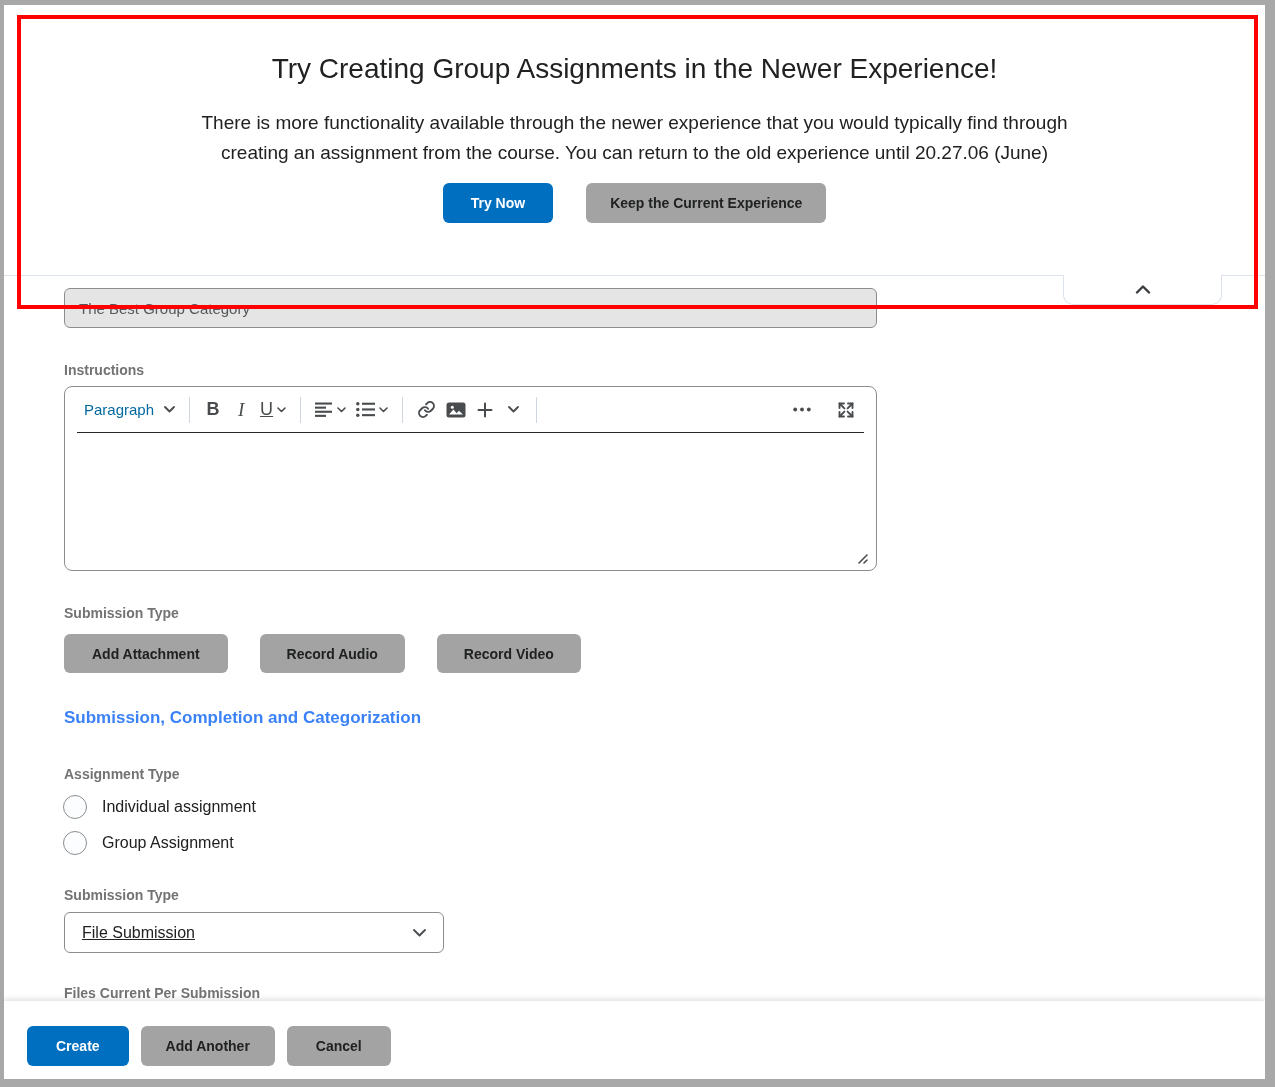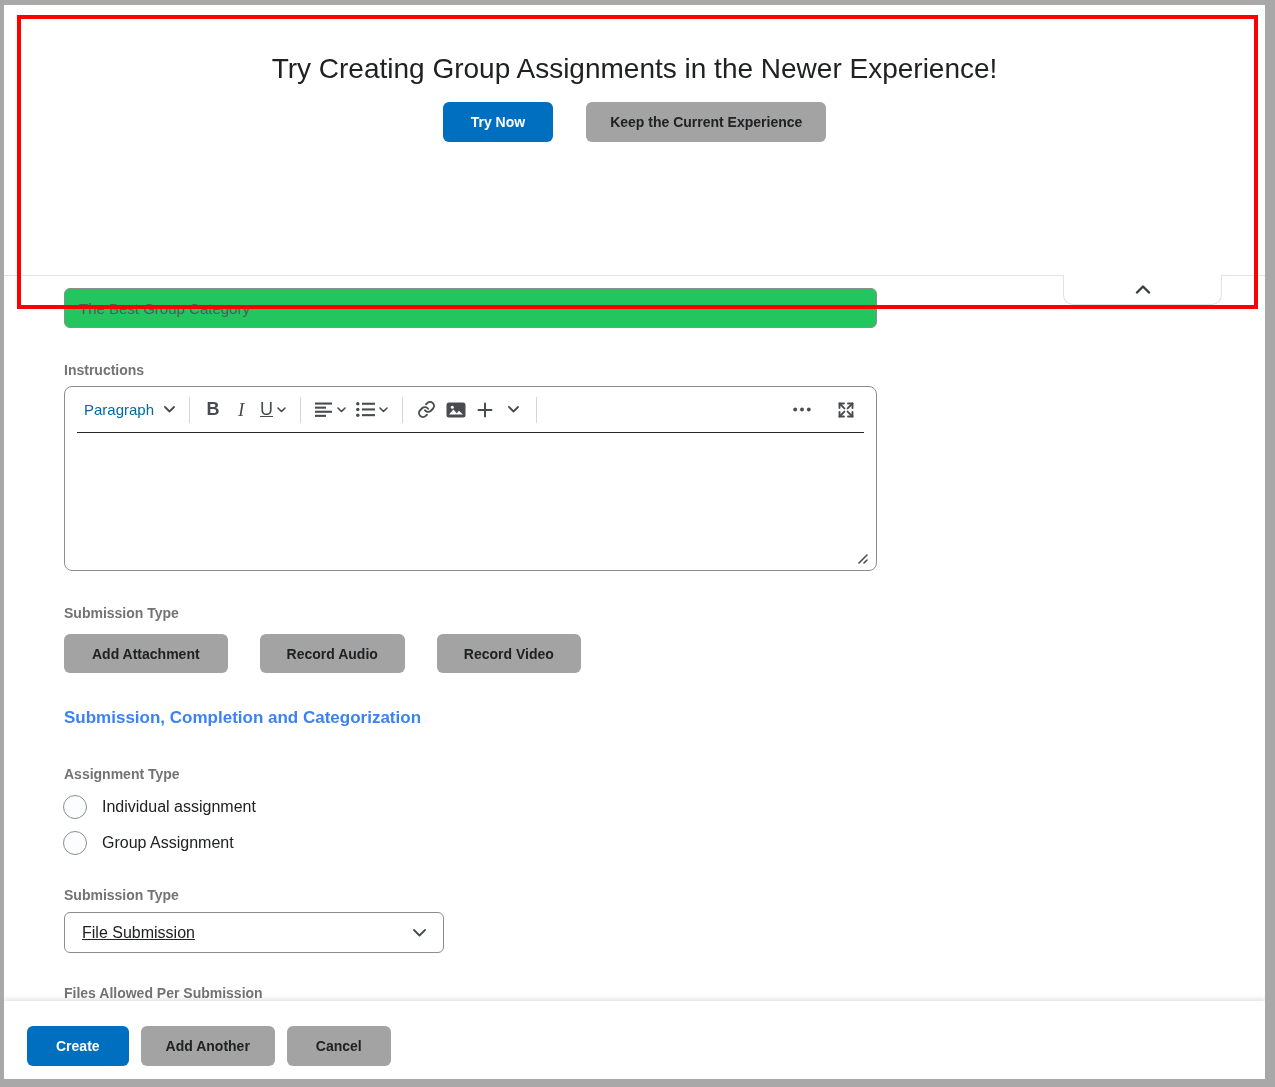--- a/index.html
+++ b/index.html
@@ -27,21 +27,21 @@
   .btn-subtle  { background:#a3a3a3; color:#202122; padding:0 24px; }
 
   .collapse-tab { position:absolute; left:1059px; top:270px; width:159px; height:30px;
                   background:#fff; border:1px solid #dde3ec; border-top:none;
                   border-radius:0 0 10px 10px; display:flex; align-items:center; justify-content:center;
                   cursor:pointer; z-index:5; }
 
   
   .name-input { position:absolute; left:60px; top:283px; width:813px; height:40px;
                 border:1px solid #8b8e90; border-radius:6px; padding:0 14px;
-                font-size:15px; color:#55595c; font-family:inherit; background:#22c55e; }
+                font-size:15px; color:#55595c; font-family:inherit; background:#e5e5e5; }
 
   .field-label { position:absolute; left:60px; font-size:14px; font-weight:700; color:#737373; }
 
   .editor { position:absolute; left:60px; top:381px; width:813px; height:185px;
             border:1px solid #8b8e90; border-radius:8px; background:#fff; }
   .editor-toolbar { display:flex; align-items:center; height:46px; margin:0 12px; padding:0 2px;
                     border-bottom:1px solid #26282b; }
   .tb-btn { display:inline-flex; align-items:center; justify-content:center; gap:4px;
             min-width:28px; height:34px; background:none; border:none; cursor:pointer;
             color:#494c4e; font-family:inherit; padding:0 5px; }
@@ -86,20 +86,21 @@
 
   svg { display:block; }
 </style>
 </head>
 <body>
 
 <div class="page">
 
   <div class="banner">
     <h1 class="banner-title">Try Creating Group Assignments in the Newer Experience!</h1>
+    <p class="banner-body">There is more functionality available through the newer experience that you would typically find through creating an assignment from the course. You can return to the old experience until 20.27.06 (June)</p>
     <div class="banner-actions">
       <button class="btn btn-primary">Try Now</button>
       <button class="btn btn-subtle">Keep the Current Experience</button>
     </div>
   </div>
 
   <div class="collapse-tab">
     <span>
       <svg width="16" height="9" viewBox="0 0 16 9">
           <path d="M2 7.5 8 1.5 14 7.5" fill="none" stroke="#3a3d3f" stroke-width="2.4" stroke-linecap="round" stroke-linejoin="round"></path>
@@ -259,21 +260,21 @@
   <div class="field-label" style="top:882px;">Submission Type</div>
   <div class="select">
     <span>File Submission</span>
     <span>
       <svg width="13" height="8" viewBox="0 0 13 8">
           <path d="M1 1l5.5 5.5L12 1" fill="none" stroke="#494c4e" stroke-width="1.8" stroke-linecap="round" stroke-linejoin="round"></path>
         </svg>
     </span>
   </div>
 
-  <div class="field-label" style="top:980px;">Files Allowed Per Submission</div>
+  <div class="field-label" style="top:980px;">Files Current Per Submission</div>
 
   <div class="footer">
     <div class="footer-buttons">
       <button class="btn btn-primary create">Create</button>
       <button class="btn btn-subtle add-another">Add Another</button>
       <button class="btn btn-subtle cancel">Cancel</button>
     </div>
   </div>
 
   <div class="annotation"></div>

